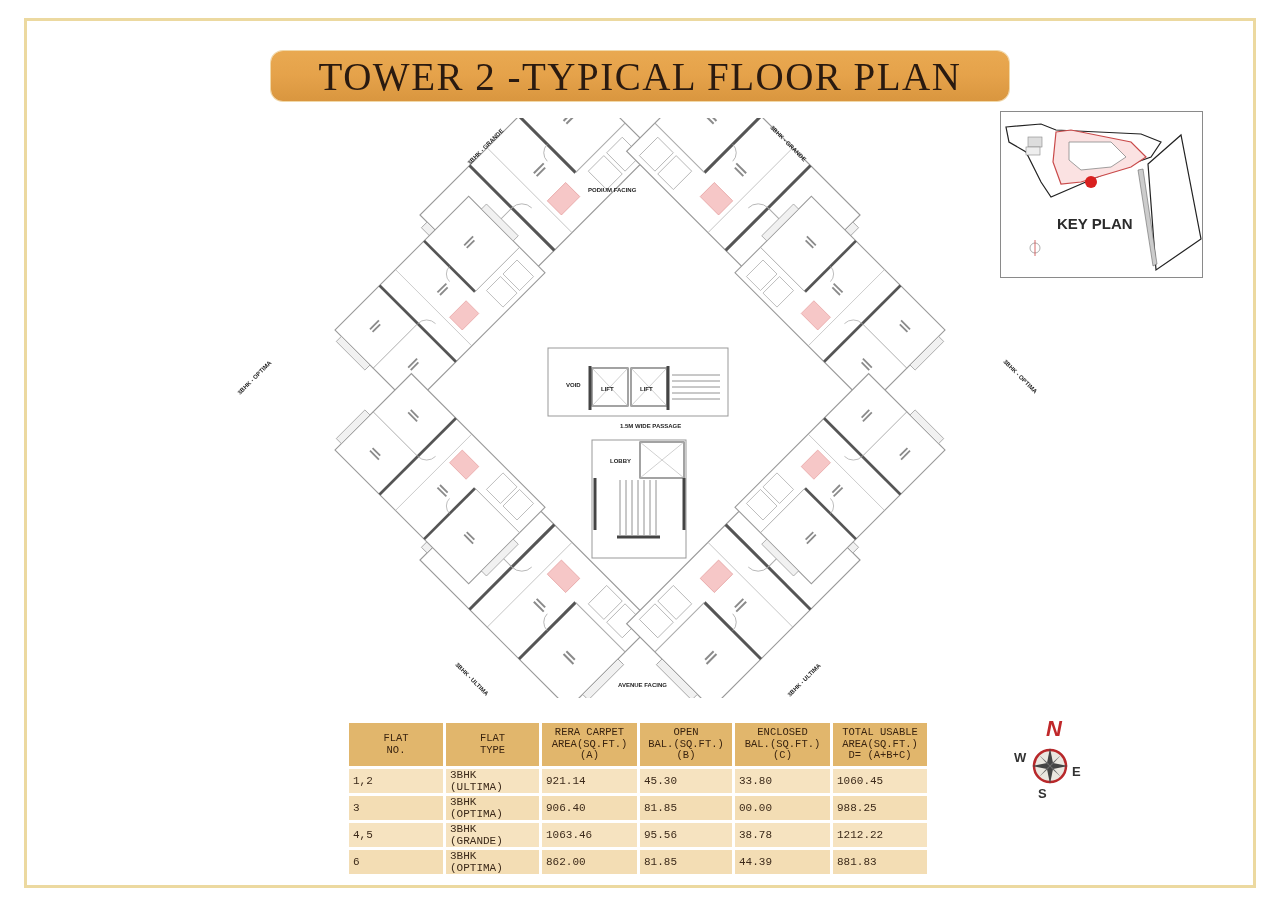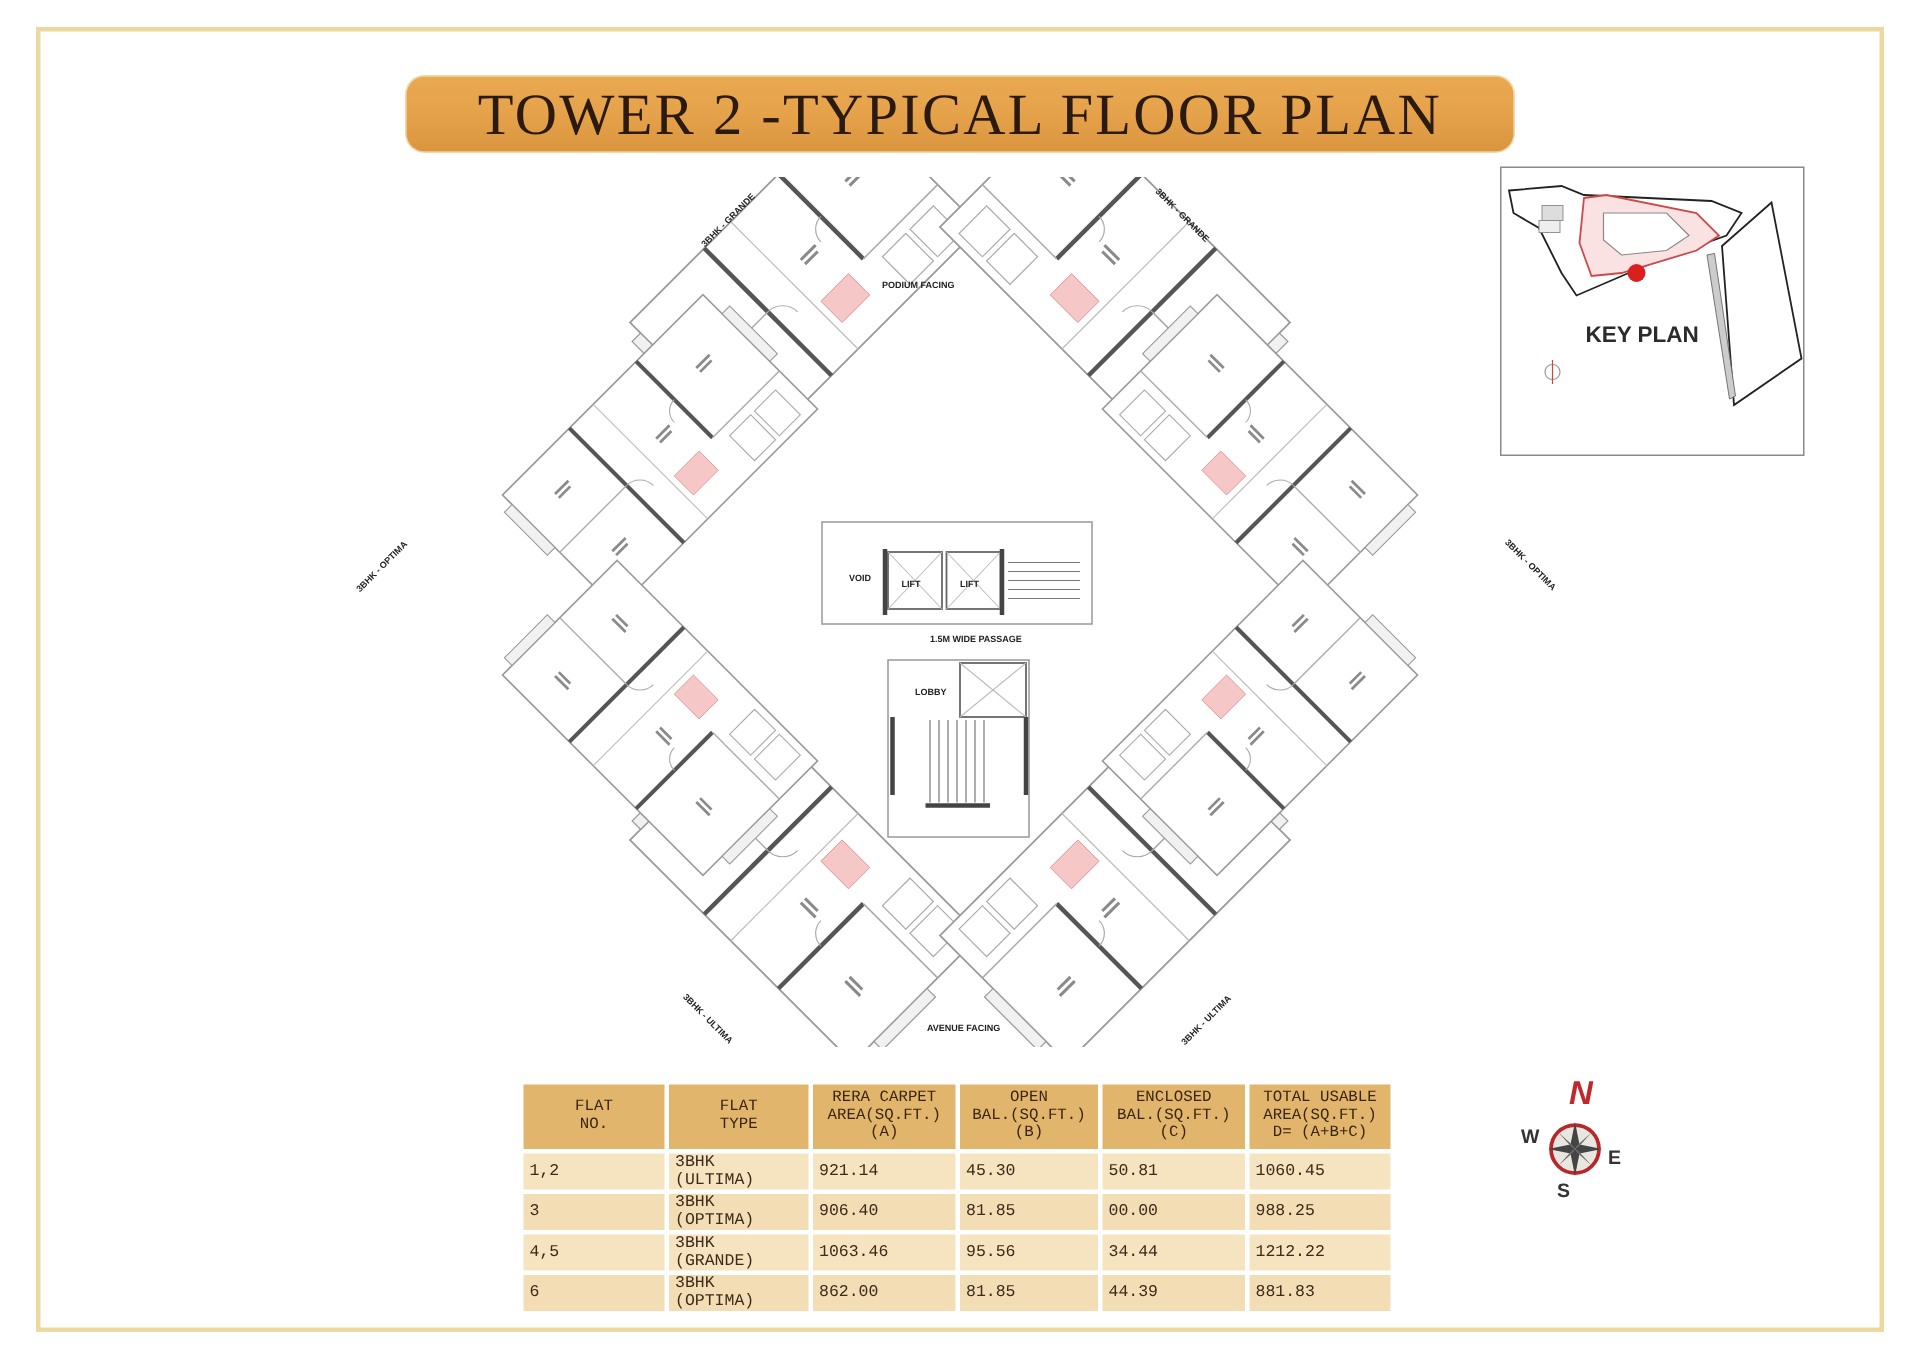--- a/index.html
+++ b/index.html
@@ -15,21 +15,21 @@
     display: flex; align-items: center; justify-content: center;
     box-shadow: 0 0 0 1px #f1d8a8;
     border-radius: 12px;
   }
   .title-bar span {
     font-family: "Liberation Serif", serif; font-size: 39px; color: #2a1a10;
     letter-spacing: 1.5px; line-height: 1;
   }
   .plan-svg { position: absolute; left: 225px; top: 118px; }
   .keyplan {
-    position: absolute; left: 1000px; top: 111px; width: 203px; height: 193px;
+    position: absolute; left: 1000px; top: 111px; width: 203px; height: 167px;
     border: 1px solid #8a8a8a; background: #fff;
   }
   .keyplan svg { position: absolute; left: 0; top: 0; }
   .keyplan .kp-label {
     position: absolute; left: 56px; top: 103px; font-size: 15px; font-weight: bold; color: #2b2b2b;
   }
   .compass { position: absolute; left: 1010px; top: 718px; width: 80px; height: 85px; }
   .compass .dir { position: absolute; font-weight: bold; }
   .compass .n { left: 36px; top: -2px; color: #c0282a; font-size: 22px; font-style: italic; }
   .compass .w { left: 4px; top: 32px; font-size: 13px; color: #333; }
@@ -237,37 +237,37 @@
           <div>D= (A+B+C)</div>
       </th>
     </tr>
   </thead>
   <tbody>
     <tr>
       <td>1,2</td>
       <td>3BHK (ULTIMA)</td>
       <td>921.14</td>
       <td>45.30</td>
-      <td>50.81</td>
+      <td>33.80</td>
       <td>1060.45</td>
     </tr>
     <tr>
       <td>3</td>
       <td>3BHK (OPTIMA)</td>
       <td>906.40</td>
       <td>81.85</td>
       <td>00.00</td>
       <td>988.25</td>
     </tr>
     <tr>
       <td>4,5</td>
       <td>3BHK (GRANDE)</td>
       <td>1063.46</td>
       <td>95.56</td>
-      <td>34.44</td>
+      <td>38.78</td>
       <td>1212.22</td>
     </tr>
     <tr>
       <td>6</td>
       <td>3BHK (OPTIMA)</td>
       <td>862.00</td>
       <td>81.85</td>
       <td>44.39</td>
       <td>881.83</td>
     </tr>

